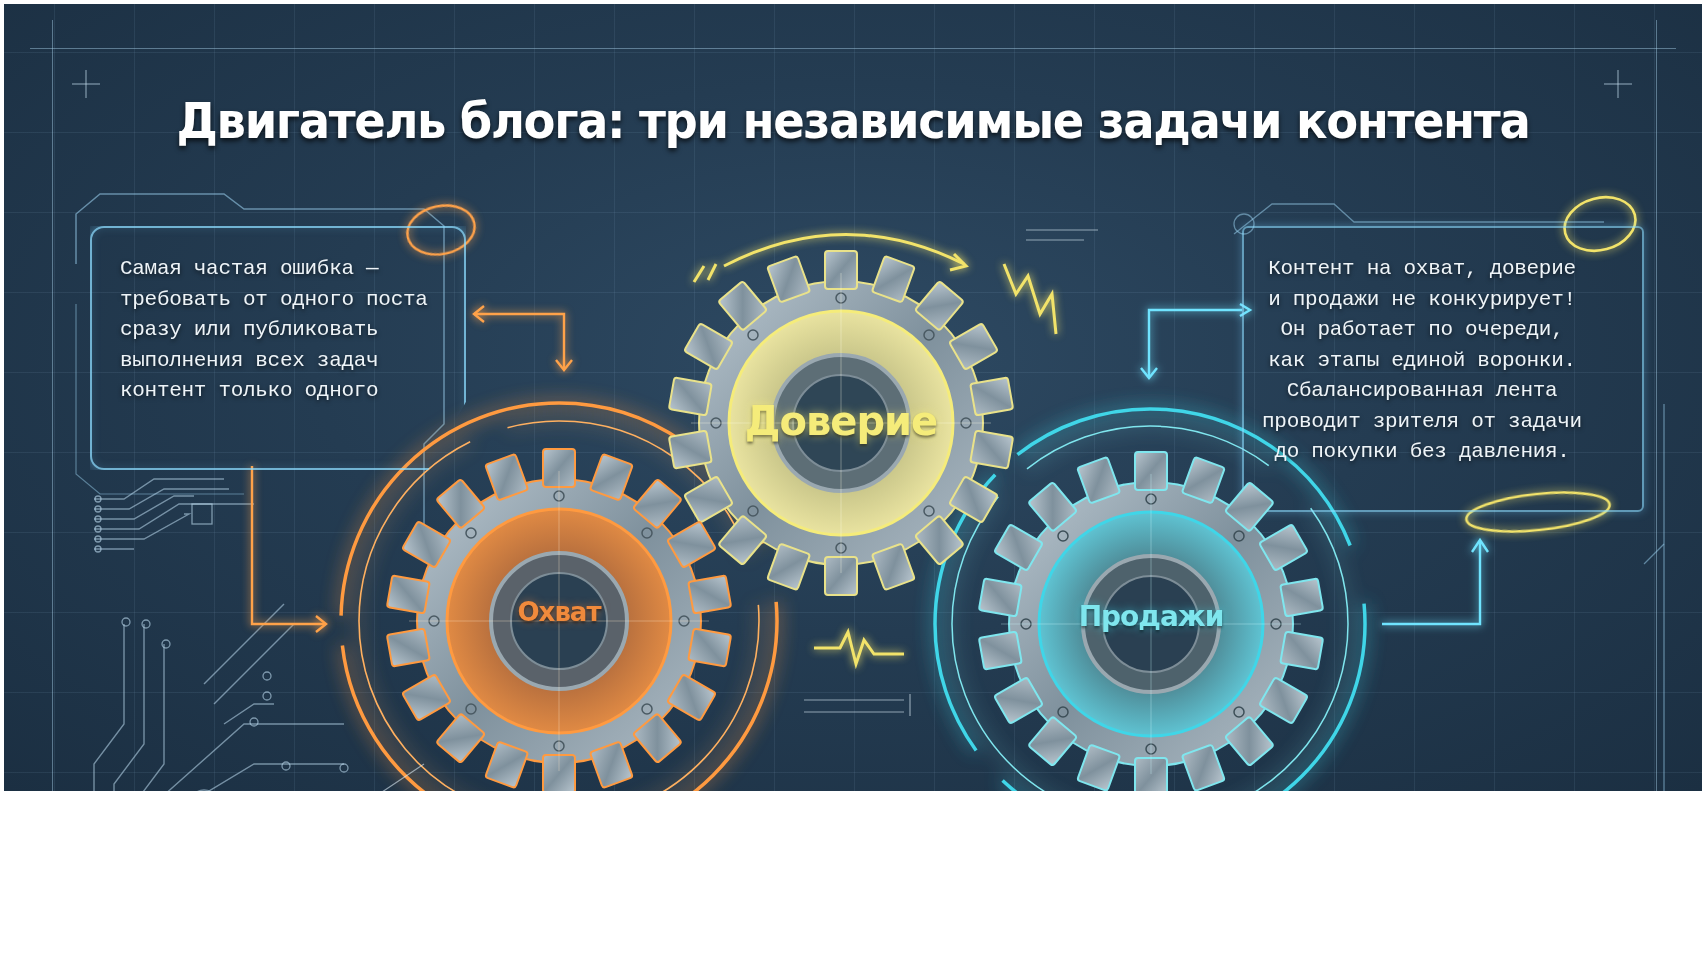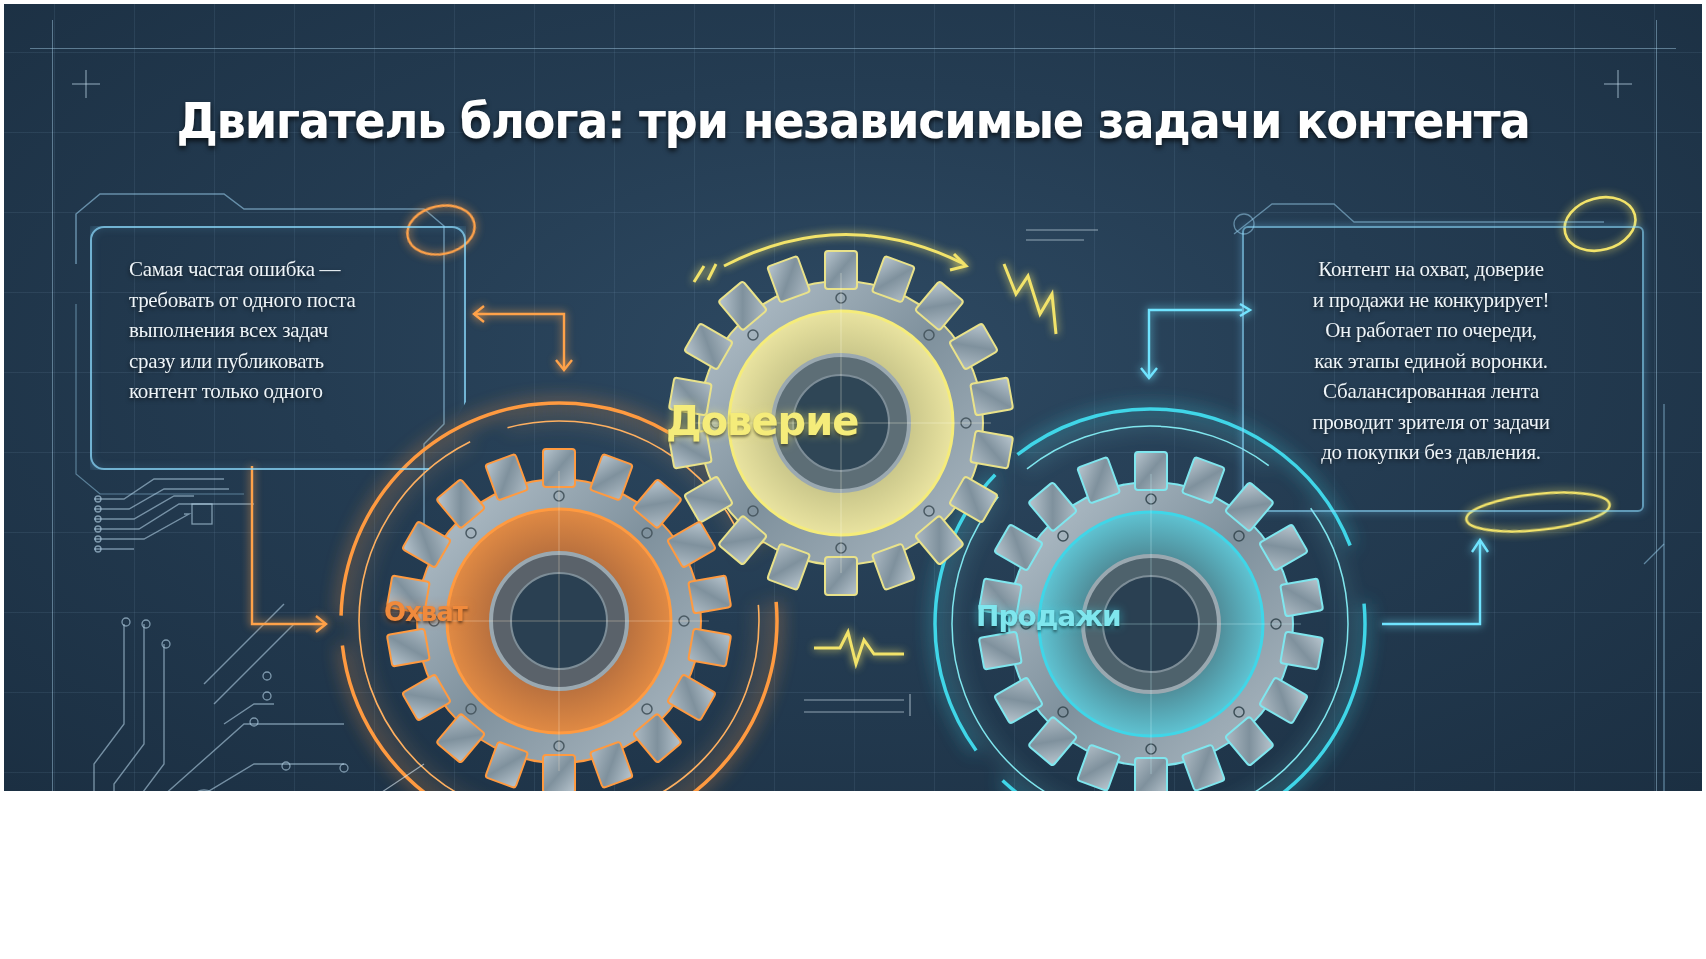--- a/index.html
+++ b/index.html
@@ -24,41 +24,40 @@
   .frame-line { position:absolute; background:rgba(170,210,235,0.45); }
   .title {
     position:absolute; left:0; right:0; top:88px; text-align:center;
     font-family:"DejaVu Sans", sans-serif; font-weight:bold;
     font-size:50px; color:#ffffff; letter-spacing:-1.5px;
     text-shadow: 0 3px 6px rgba(0,0,0,0.7);
     transform:scaleX(0.93);
   }
   .callout {
     position:absolute; color:#eef4f8;
-    font-family:Liberation Serif, serif; font-size:21px; line-height:30.5px;
+    font-family:Liberation Mono, monospace; font-size:21px; line-height:30.5px;
     text-shadow:0 2px 4px rgba(0,0,0,0.6);
     letter-spacing:-0.3px;
-    margin-left:9px;
   }
   .callout-left { left:116px; top:250px; width:330px; text-align:left; }
   .callout-right { left:1232px; top:250px; width:372px; text-align:center; }
   .box-left {
     position:absolute; left:86px; top:222px; width:372px; height:240px;
     border:2px solid rgba(140,220,255,0.75); border-radius:14px;
     box-shadow:0 0 12px rgba(120,210,255,0.5), inset 0 0 10px rgba(120,210,255,0.15);
     clip-path: polygon(0 0, 100% 0, 100% 72%, 90% 100%, 0 100%);
   }
   .box-right {
     position:absolute; left:1238px; top:222px; width:398px; height:282px;
     border:2px solid rgba(140,220,255,0.6); border-radius:6px;
     box-shadow:0 0 10px rgba(120,210,255,0.35);
   }
   .gear-wrap { position:absolute; }
   .gear-label {
-    position:absolute; left:0; right:0; 
+    position:absolute; left:0; right:0; text-align:center;
     font-family:"DejaVu Sans", sans-serif; font-weight:bold;
     letter-spacing:-1px;
   }
   .circuit { position:absolute; left:0; top:0; }
 </style>
 </head>
 <body>
 
 <div class="canvas">
   <div class="grid"></div>
@@ -190,22 +189,22 @@
       <path d="M720 790 L820 830"></path>
     </g>
   </svg>
 
   <div class="title">Двигатель блога: три независимые задачи контента</div>
 
   <div class="box-left"></div>
   <div class="callout callout-left">
     <div>Самая частая ошибка —</div>
     <div>требовать от одного поста</div>
+    <div>сразу или публиковать</div>
     <div>выполнения всех задач</div>
-    <div>сразу или публиковать</div>
     <div>контент только одного</div>
   </div>
 
   <div class="box-right"></div>
   <div class="callout callout-right">
     <div>Контент на охват, доверие</div>
     <div>и продажи не конкурирует!</div>
     <div>Он работает по очереди,</div>
     <div>как этапы единой воронки.</div>
     <div>Сбалансированная лента</div>

